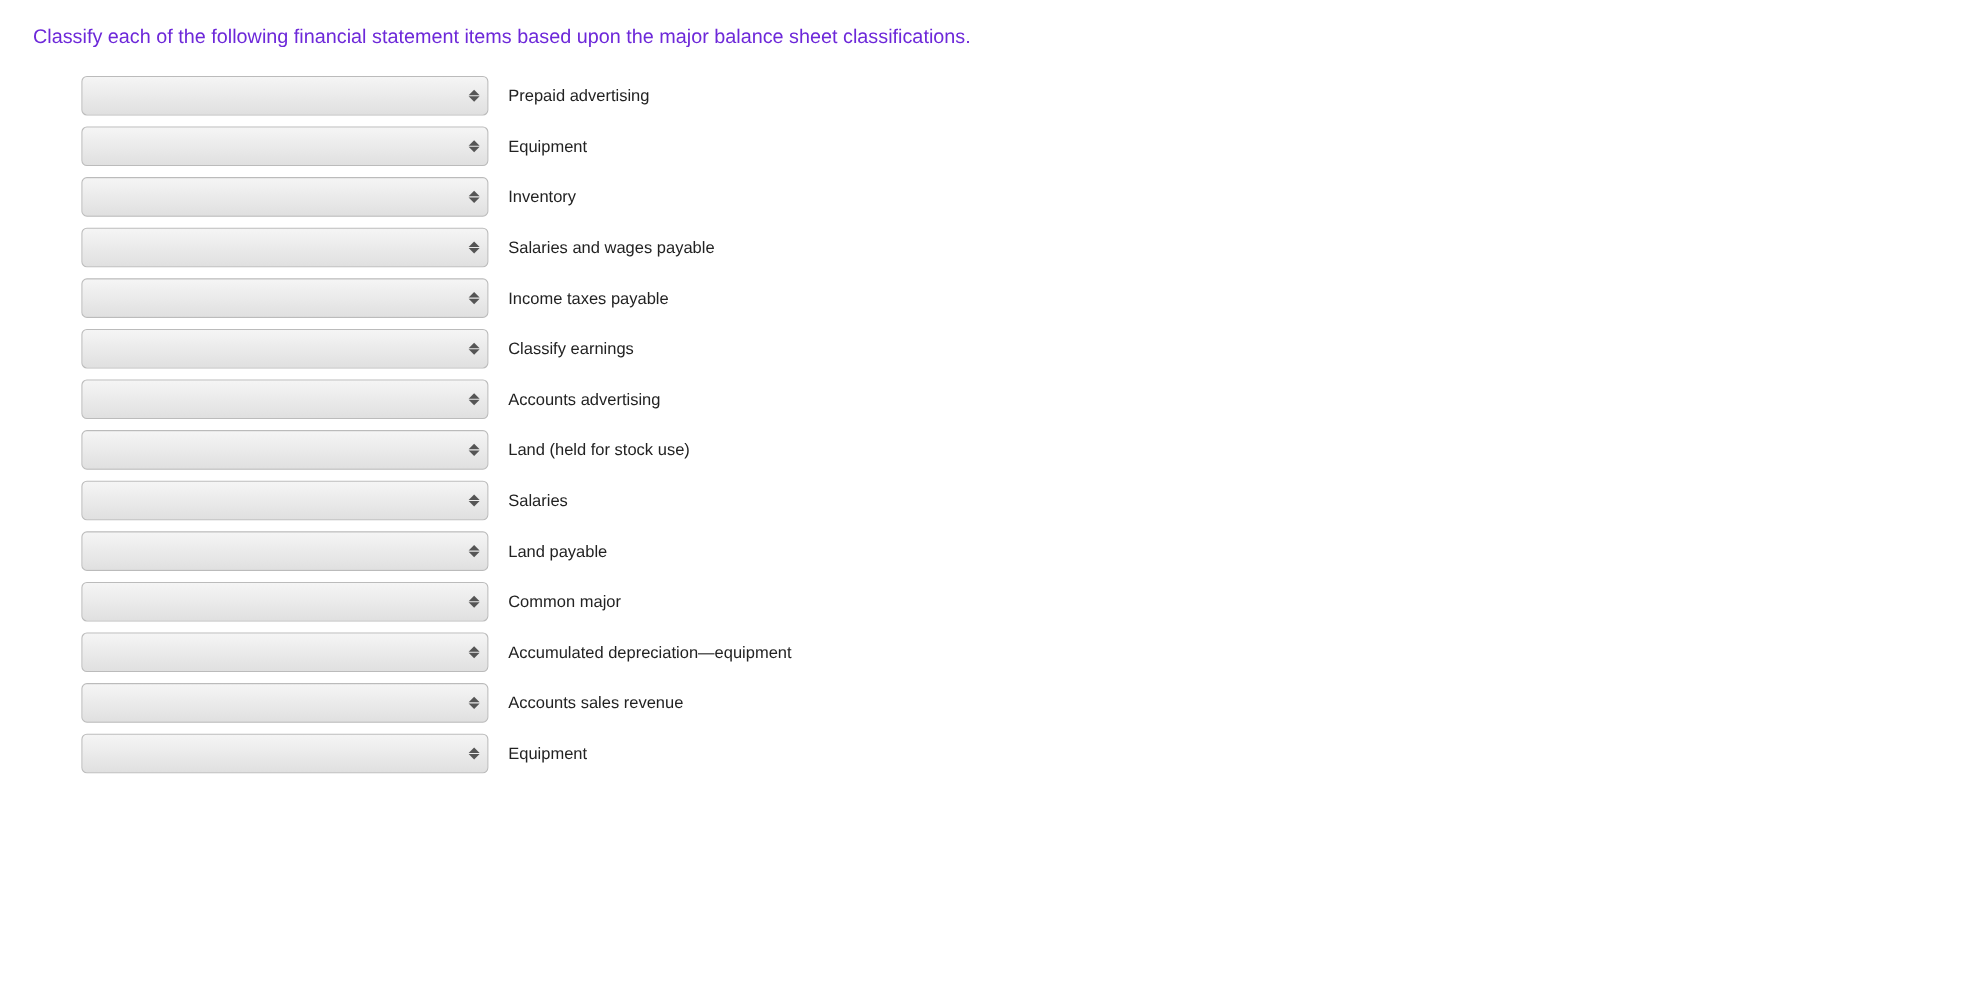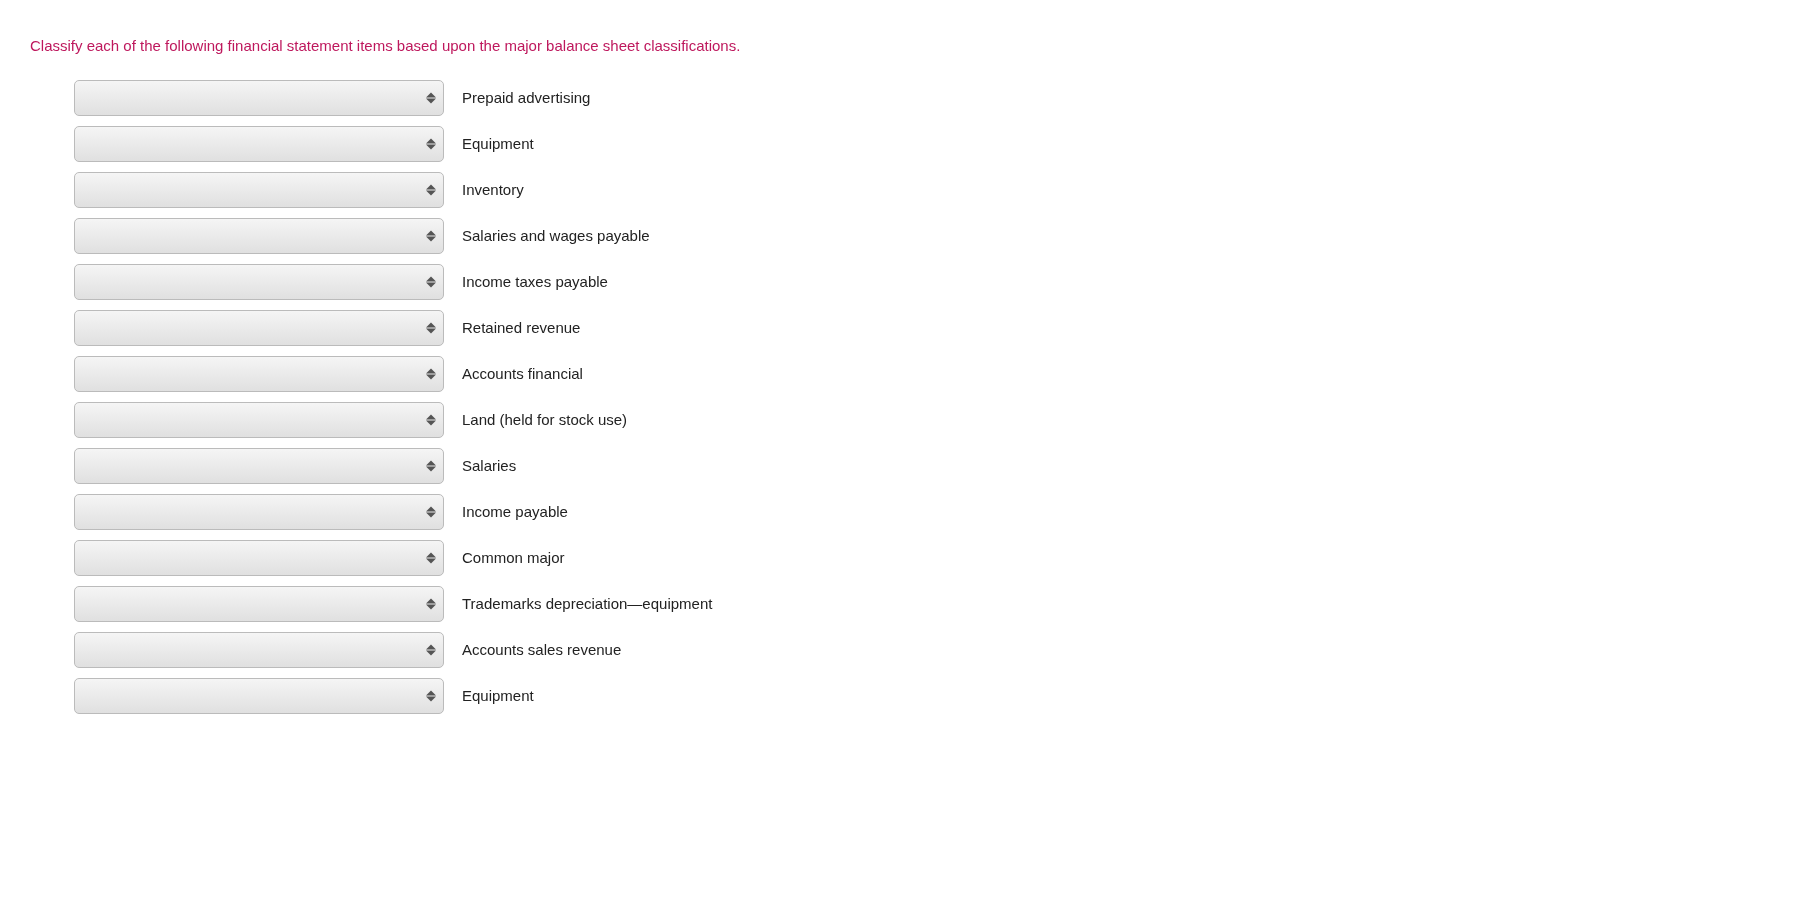--- a/index.html
+++ b/index.html
@@ -10,25 +10,24 @@
 
     body {
       font-family: Arial, sans-serif;
       font-size: 15px;
       color: #222;
       background: #fff;
       padding: 20px 30px;
     }
 
     .instruction {
-      font-size: 15px;
-      color: #be185d;
+      font-size: 18px;
+      color: #6d28d9;
       margin-bottom: 22px;
       line-height: 1.5;
-      margin-top: 15px;
     }
 
     .item-row {
       display: flex;
       align-items: center;
       margin-bottom: 10px;
       padding-left: 44px;
     }
 
     .dropdown-select {
@@ -137,63 +136,63 @@
           <div class="arrow-up"></div>
           <div class="arrow-down"></div>
         </div></div>
       <span class="item-label">Income taxes payable</span>
     </div>
     <div class="item-row">
       <div class="select-wrapper"><select class="dropdown-select"><option value=""></option><option value="Current assets">Current assets</option><option value="Long-term investments">Long-term investments</option><option value="Property, plant, and equipment">Property, plant, and equipment</option><option value="Intangible assets">Intangible assets</option><option value="Other assets">Other assets</option><option value="Current liabilities">Current liabilities</option><option value="Long-term liabilities">Long-term liabilities</option><option value="Stockholders' equity">Stockholders' equity</option></select><div class="spinner-icon">
           <div class="arrow-up"></div>
           <div class="arrow-down"></div>
         </div></div>
-      <span class="item-label">Retained revenue</span>
-    </div>
-    <div class="item-row">
-      <div class="select-wrapper"><select class="dropdown-select"><option value=""></option><option value="Current assets">Current assets</option><option value="Long-term investments">Long-term investments</option><option value="Property, plant, and equipment">Property, plant, and equipment</option><option value="Intangible assets">Intangible assets</option><option value="Other assets">Other assets</option><option value="Current liabilities">Current liabilities</option><option value="Long-term liabilities">Long-term liabilities</option><option value="Stockholders' equity">Stockholders' equity</option></select><div class="spinner-icon">
-          <div class="arrow-up"></div>
-          <div class="arrow-down"></div>
-        </div></div>
-      <span class="item-label">Accounts financial</span>
+      <span class="item-label">Classify earnings</span>
+    </div>
+    <div class="item-row">
+      <div class="select-wrapper"><select class="dropdown-select"><option value=""></option><option value="Current assets">Current assets</option><option value="Long-term investments">Long-term investments</option><option value="Property, plant, and equipment">Property, plant, and equipment</option><option value="Intangible assets">Intangible assets</option><option value="Other assets">Other assets</option><option value="Current liabilities">Current liabilities</option><option value="Long-term liabilities">Long-term liabilities</option><option value="Stockholders' equity">Stockholders' equity</option></select><div class="spinner-icon">
+          <div class="arrow-up"></div>
+          <div class="arrow-down"></div>
+        </div></div>
+      <span class="item-label">Accounts advertising</span>
     </div>
     <div class="item-row">
       <div class="select-wrapper"><select class="dropdown-select"><option value=""></option><option value="Current assets">Current assets</option><option value="Long-term investments">Long-term investments</option><option value="Property, plant, and equipment">Property, plant, and equipment</option><option value="Intangible assets">Intangible assets</option><option value="Other assets">Other assets</option><option value="Current liabilities">Current liabilities</option><option value="Long-term liabilities">Long-term liabilities</option><option value="Stockholders' equity">Stockholders' equity</option></select><div class="spinner-icon">
           <div class="arrow-up"></div>
           <div class="arrow-down"></div>
         </div></div>
       <span class="item-label">Land (held for stock use)</span>
     </div>
     <div class="item-row">
       <div class="select-wrapper"><select class="dropdown-select"><option value=""></option><option value="Current assets">Current assets</option><option value="Long-term investments">Long-term investments</option><option value="Property, plant, and equipment">Property, plant, and equipment</option><option value="Intangible assets">Intangible assets</option><option value="Other assets">Other assets</option><option value="Current liabilities">Current liabilities</option><option value="Long-term liabilities">Long-term liabilities</option><option value="Stockholders' equity">Stockholders' equity</option></select><div class="spinner-icon">
           <div class="arrow-up"></div>
           <div class="arrow-down"></div>
         </div></div>
       <span class="item-label">Salaries</span>
     </div>
     <div class="item-row">
       <div class="select-wrapper"><select class="dropdown-select"><option value=""></option><option value="Current assets">Current assets</option><option value="Long-term investments">Long-term investments</option><option value="Property, plant, and equipment">Property, plant, and equipment</option><option value="Intangible assets">Intangible assets</option><option value="Other assets">Other assets</option><option value="Current liabilities">Current liabilities</option><option value="Long-term liabilities">Long-term liabilities</option><option value="Stockholders' equity">Stockholders' equity</option></select><div class="spinner-icon">
           <div class="arrow-up"></div>
           <div class="arrow-down"></div>
         </div></div>
-      <span class="item-label">Income payable</span>
+      <span class="item-label">Land payable</span>
     </div>
     <div class="item-row">
       <div class="select-wrapper"><select class="dropdown-select"><option value=""></option><option value="Current assets">Current assets</option><option value="Long-term investments">Long-term investments</option><option value="Property, plant, and equipment">Property, plant, and equipment</option><option value="Intangible assets">Intangible assets</option><option value="Other assets">Other assets</option><option value="Current liabilities">Current liabilities</option><option value="Long-term liabilities">Long-term liabilities</option><option value="Stockholders' equity">Stockholders' equity</option></select><div class="spinner-icon">
           <div class="arrow-up"></div>
           <div class="arrow-down"></div>
         </div></div>
       <span class="item-label">Common major</span>
     </div>
     <div class="item-row">
       <div class="select-wrapper"><select class="dropdown-select"><option value=""></option><option value="Current assets">Current assets</option><option value="Long-term investments">Long-term investments</option><option value="Property, plant, and equipment">Property, plant, and equipment</option><option value="Intangible assets">Intangible assets</option><option value="Other assets">Other assets</option><option value="Current liabilities">Current liabilities</option><option value="Long-term liabilities">Long-term liabilities</option><option value="Stockholders' equity">Stockholders' equity</option></select><div class="spinner-icon">
           <div class="arrow-up"></div>
           <div class="arrow-down"></div>
         </div></div>
-      <span class="item-label">Trademarks depreciation—equipment</span>
+      <span class="item-label">Accumulated depreciation—equipment</span>
     </div>
     <div class="item-row">
       <div class="select-wrapper"><select class="dropdown-select"><option value=""></option><option value="Current assets">Current assets</option><option value="Long-term investments">Long-term investments</option><option value="Property, plant, and equipment">Property, plant, and equipment</option><option value="Intangible assets">Intangible assets</option><option value="Other assets">Other assets</option><option value="Current liabilities">Current liabilities</option><option value="Long-term liabilities">Long-term liabilities</option><option value="Stockholders' equity">Stockholders' equity</option></select><div class="spinner-icon">
           <div class="arrow-up"></div>
           <div class="arrow-down"></div>
         </div></div>
       <span class="item-label">Accounts sales revenue</span>
     </div>
     <div class="item-row">
       <div class="select-wrapper"><select class="dropdown-select"><option value=""></option><option value="Current assets">Current assets</option><option value="Long-term investments">Long-term investments</option><option value="Property, plant, and equipment">Property, plant, and equipment</option><option value="Intangible assets">Intangible assets</option><option value="Other assets">Other assets</option><option value="Current liabilities">Current liabilities</option><option value="Long-term liabilities">Long-term liabilities</option><option value="Stockholders' equity">Stockholders' equity</option></select><div class="spinner-icon">

